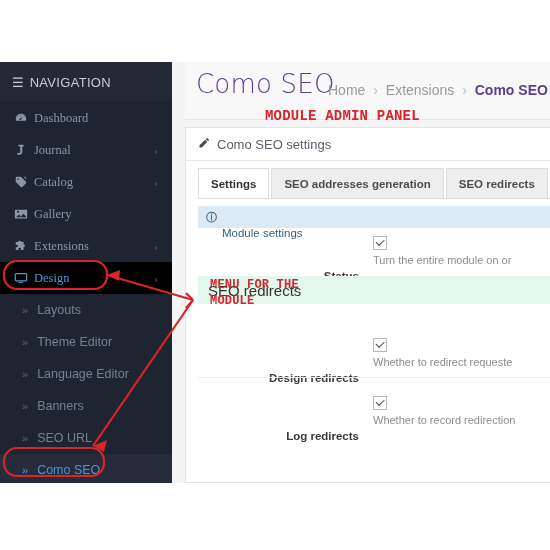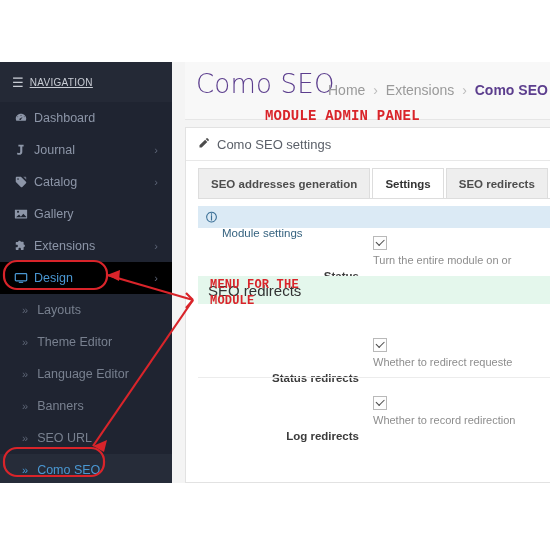--- a/index.html
+++ b/index.html
@@ -51,34 +51,34 @@
     box-sizing: border-box;
   }
   #nav-header .hamb {
     color: #c8ccd4;
     font-size: 13px;
     margin-right: 6px;
     line-height: 1;
   }
   #nav-header .txt {
     color: #c8ccd4;
-    font-size: 10px;
+    font-size: 13px;
     letter-spacing: .3px;
-    text-decoration: underline;
   }
 
   .nav-item {
     position: relative;
     height: 32px;
     display: flex;
     align-items: center;
     padding-left: 14px;
     box-sizing: border-box;
     color: #8d96a8;
     font-size: 12.5px;
+    font-family: Liberation Serif, serif;
   }
   .nav-item .ico {
     width: 20px;
     display: inline-flex;
     align-items: center;
     justify-content: flex-start;
     color: #8d96a8;
     flex: 0 0 20px;
   }
   .nav-item .lbl { white-space: nowrap; }
@@ -450,25 +450,25 @@
         <div id="panel-head">
           <span class="pencil">
             <svg width="12" height="12" viewBox="0 0 16 16">
                 <path fill="currentColor" d="M12.1 1.5c-.3 0-.6.1-.8.3l-1 1 3 3 1-1c.4-.4.4-1.1 0-1.6l-1.4-1.4c-.2-.2-.5-.3-.8-.3zM9.5 3.6 2 11.1V14h2.9l7.5-7.5z"></path>
               </svg>
           </span>
           <span class="t">Como SEO settings</span>
         </div>
 
         <div id="tabs">
+          <div class="tab active">
+            <span>Settings</span>
+          </div>
           <div class="tab">
             <span>SEO addresses generation</span>
-          </div>
-          <div class="tab active">
-            <span>Settings</span>
           </div>
           <div class="tab">
             <span>SEO redirects</span>
           </div>
           <div class="tab">
             <span></span>
           </div>
         </div>
         <div id="tabs-rule"></div>
 
@@ -483,21 +483,21 @@
             <span class="cbox"></span>
             <div class="fhelp">Turn the entire module on or</div>
           </div>
         </div>
 
         <div id="green-banner" style="top:148px;">
           <span>SEO redirects</span>
         </div>
 
         <div class="frow" style="top:210px;">
-          <div class="flabel">Status redirects</div>
+          <div class="flabel">Design redirects</div>
           <div class="fctl">
             <span class="cbox"></span>
             <div class="fhelp">Whether to redirect requeste</div>
           </div>
         </div>
 
         <div class="divline" style="top:249px;"></div>
 
         <div class="frow" style="top:268px;">
           <div class="flabel">Log redirects</div>

